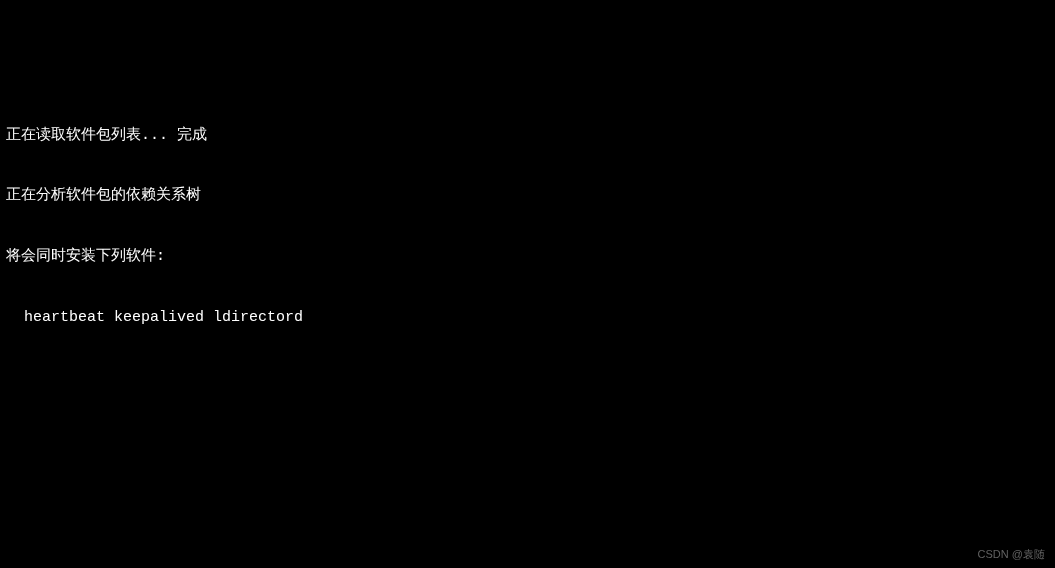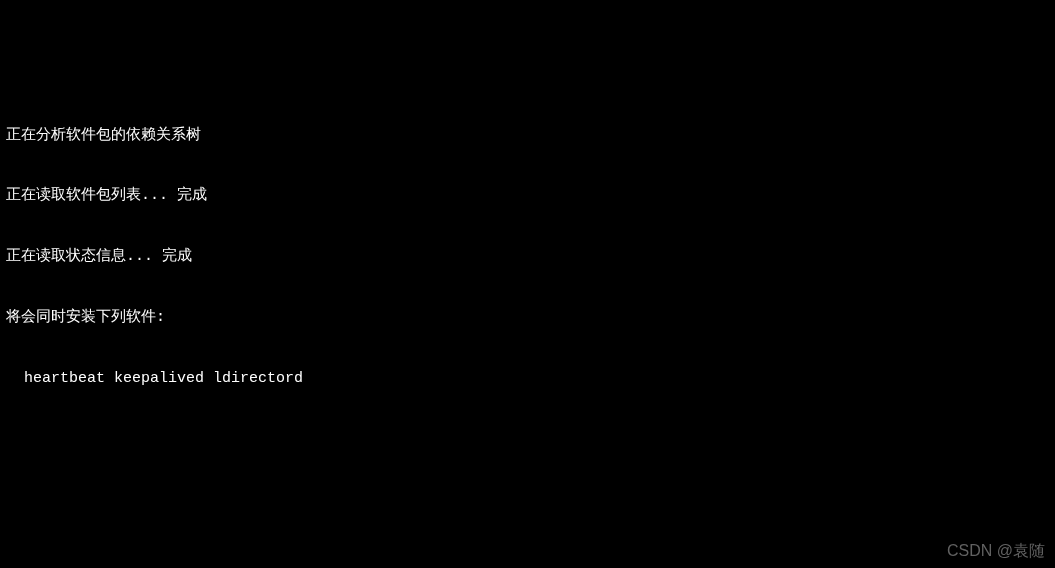--- a/index.html
+++ b/index.html
@@ -25,34 +25,33 @@
       height: 100%;
     }
     .line {
       display: block;
     }
     .watermark {
       position: absolute;
       bottom: 6px;
       right: 10px;
       color: #8a8a8a;
-      font-size: 16px;
+      font-size: 11px;
       opacity: 0.7;
       font-family: sans-serif;
     }
   </style>
 </head>
 <body>
 
 
 
 <div class="terminal">
+  <span class="line">正在读取软件包列表... 完成</span>
   <span class="line">正在分析软件包的依赖关系树</span>
-  <span class="line">正在读取软件包列表... 完成</span>
-  <span class="line">正在读取状态信息... 完成</span>
   <span class="line">将会同时安装下列软件:</span>
   <span class="line">  heartbeat keepalived ldirectord</span>
   
   
   
   
   
   
   
   

